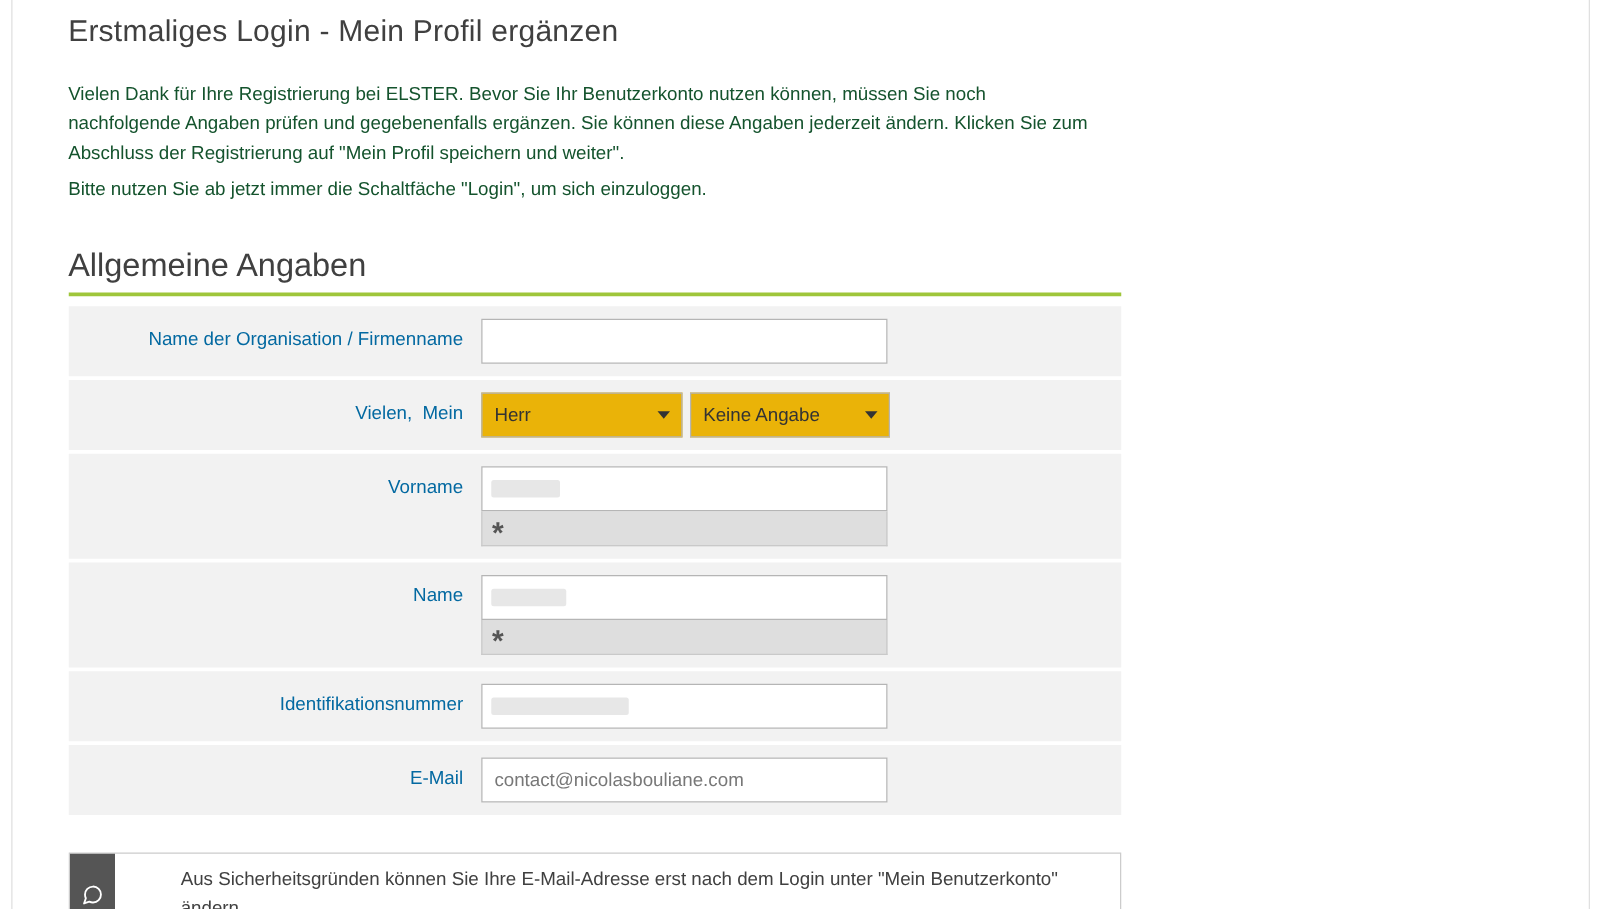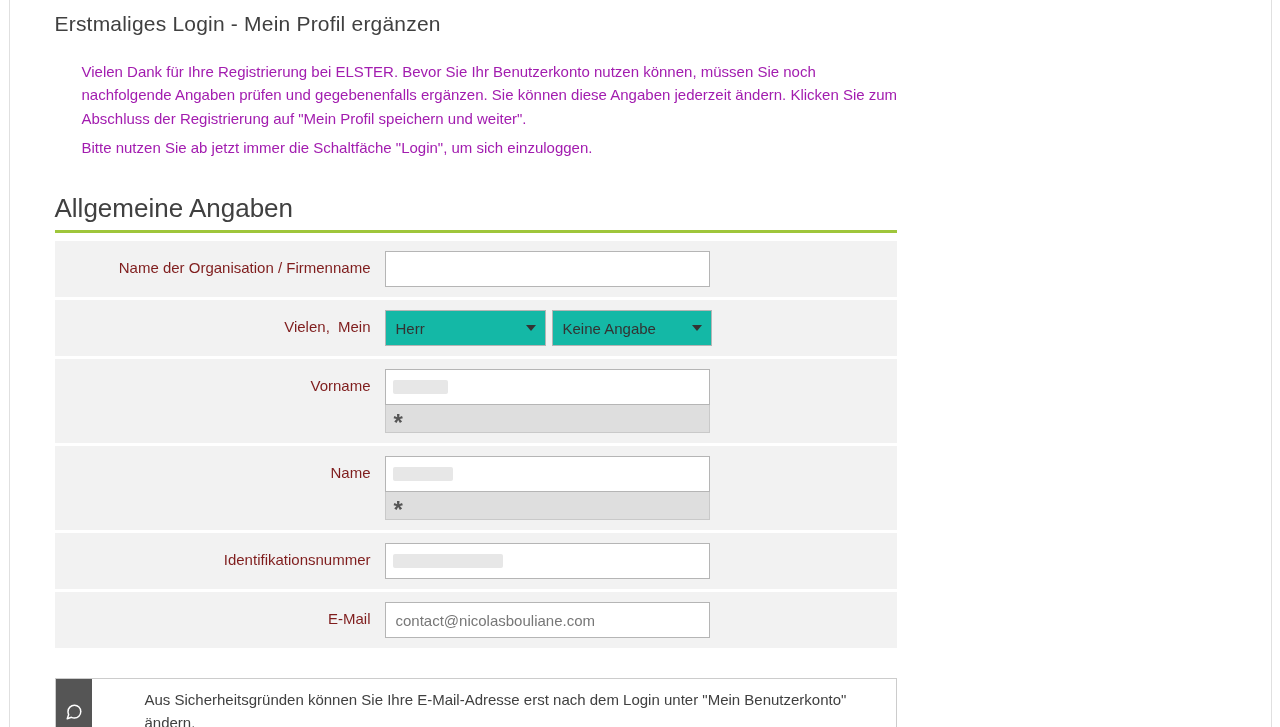--- a/index.html
+++ b/index.html
@@ -14,33 +14,32 @@
       margin: 0 auto;
       border-left: 1px solid #e0e0e0;
       border-right: 1px solid #e0e0e0;
       min-height: 727px;
       padding-bottom: 10px;
     }
     .content {
       padding: 12px 45px 0 45px;
     }
     h1 {
-      font-size: 21px;
+      font-size: 24px;
       font-weight: 400;
       color: #404040;
       margin-bottom: 24px;
       letter-spacing: 0.2px;
     }
     .intro p {
-      color: #a21caf;
+      color: #14532d;
       line-height: 1.55;
       font-size: 15px;
       margin-bottom: 6px;
       max-width: 820px;
-      margin-left: 27px;
     }
     h2 {
       font-size: 26px;
       font-weight: 400;
       color: #404040;
       margin-top: 34px;
       padding-bottom: 6px;
       border-bottom: 3px solid #9fc63b;
     }
     h2.section-heading {
@@ -57,21 +56,21 @@
       margin-bottom: 3px;
       padding: 10px 15px 10px 15px;
       min-height: 54px;
     }
     .form-row .label-col {
       width: 315px;
       flex-shrink: 0;
       text-align: right;
       padding-right: 14px;
       padding-top: 8px;
-      color: #7f1d1d;
+      color: #0369a1;
       font-size: 15px;
     }
     .form-row .field-col {
       flex: 0 0 auto;
       display: flex;
       flex-direction: column;
       gap: 0;
     }
     .field-wrap { display: flex; gap: 6px; }
     input[type="text"] {
@@ -80,21 +79,21 @@
       border: 1px solid #b5b5b5;
       background: #fff;
       padding: 4px 10px;
       font-size: 15px;
       color: #6e6e6e;
     }
     input[type="text"]:read-only { background: #fff; color:#777; }
     select {
       height: 36px;
       border: 1px solid #b5b5b5;
-      background: #14b8a6;
+      background: #eab308;
       padding: 4px 28px 4px 10px;
       font-size: 15px;
       appearance: none;
       color: #333;
     }
     .select-wrap {
       position: relative;
       display: inline-block;
     }
     .select-wrap::after {

